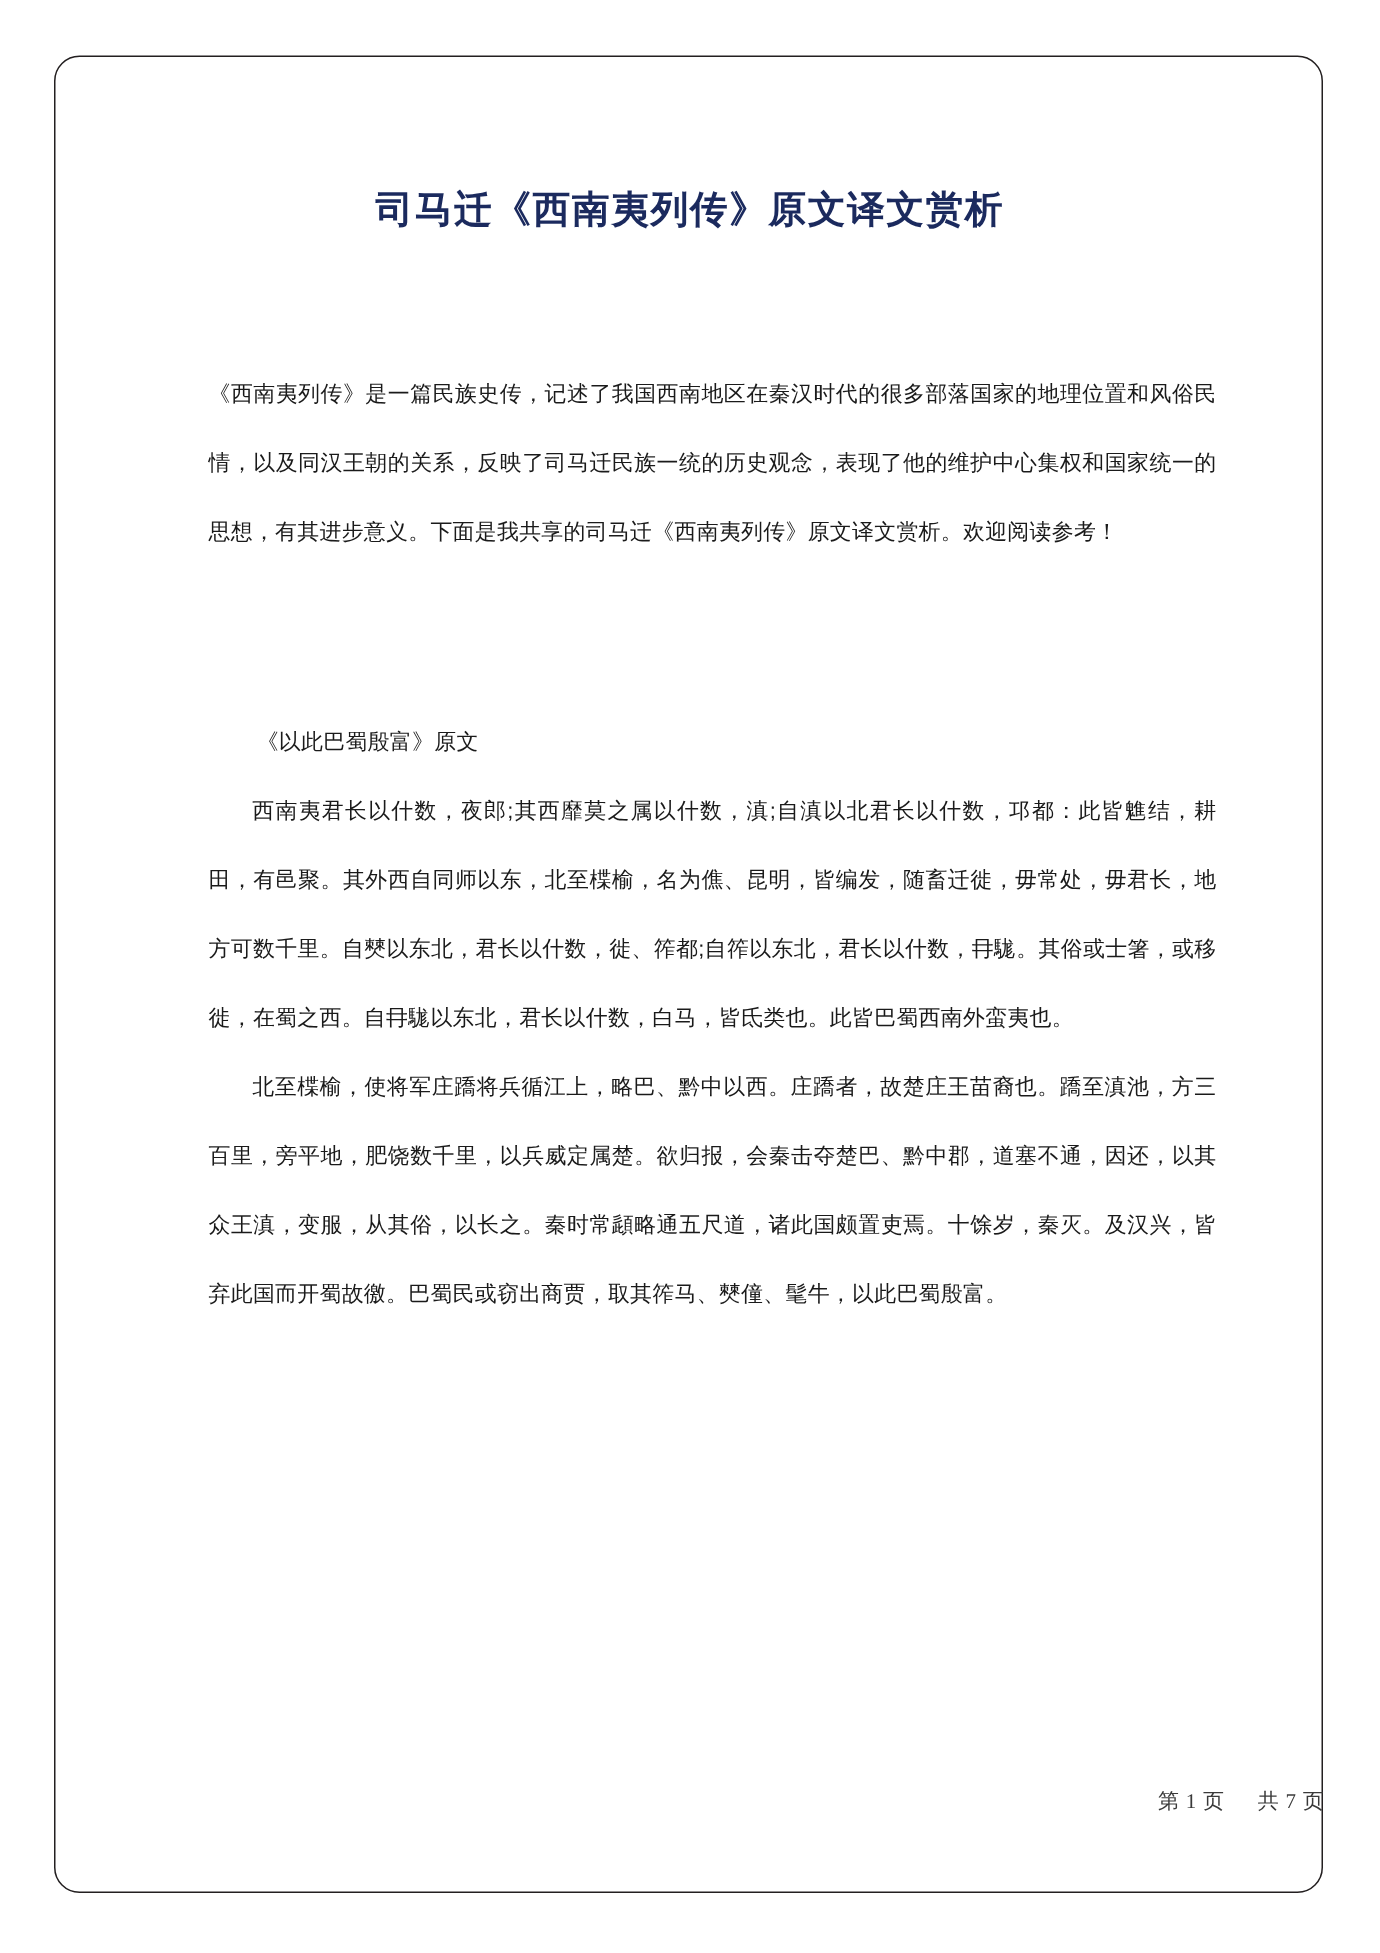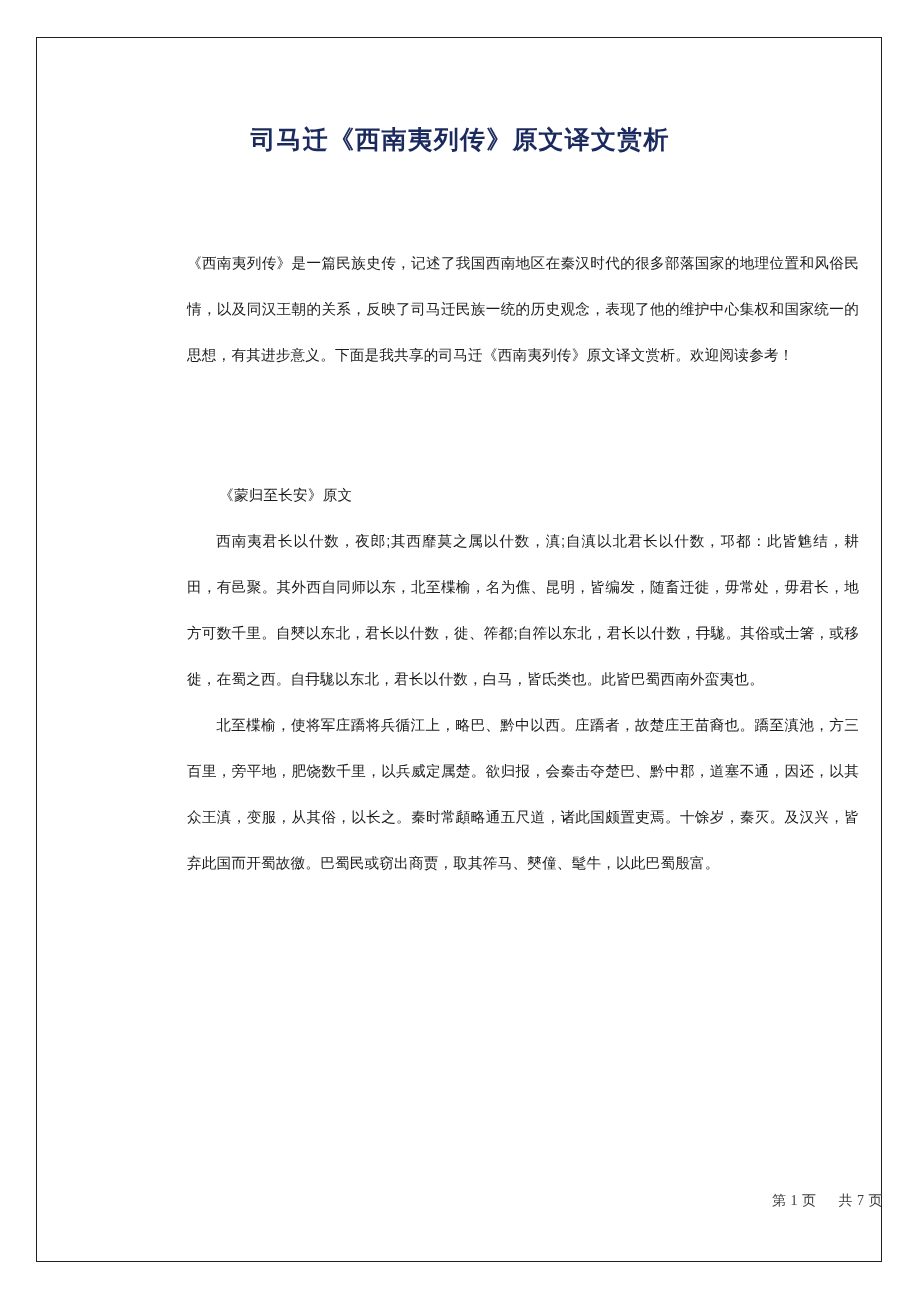--- a/index.html
+++ b/index.html
@@ -51,21 +51,20 @@
     font-weight: bold;
     letter-spacing: 1.2px;
     font-family: "Liberation Sans", "DejaVu Sans", sans-serif;
   }
 
   .body-area {
     position: absolute;
     left: 102px;
     top: 202px;
     width: 672px;
-    margin-left: 48px;
   }
 
   p.para {
     margin: 0 0 0 0;
     color: #1a1a1a;
     font-size: 14.6px;
     line-height: 46px;
     text-align: justify;
     text-justify: inter-ideograph;
     letter-spacing: 0.2px;
@@ -100,32 +99,32 @@
     font-family: "Liberation Serif", "DejaVu Serif", serif;
     font-size: 14px;
     color: #3a3a3a;
     letter-spacing: 0.5px;
   }
   .footer .sep { display: inline-block; width: 14px; }
 </style>
 </head>
 <body style="background: rgb(255, 255, 255);">
 
-<div class="page-frame" style="border-color: rgb(35, 31, 32);">
+<div class="page-frame" style="border-color: rgb(35, 31, 32); border-radius: 17px;">
   <div class="page-inner">
 
     <h1 class="doc-title" style="color: rgb(27, 42, 94);">司马迁《西南夷列传》原文译文赏析</h1>
 
     <div class="body-area">
 
       <p class="para lead">《西南夷列传》是一篇民族史传，记述了我国西南地区在秦汉时代的很多部落国家的地理位置和风俗民情，以及同汉王朝的关系，反映了司马迁民族一统的历史观念，表现了他的维护中心集权和国家统一的思想，有其进步意义。下面是我共享的司马迁《西南夷列传》原文译文赏析。欢迎阅读参考！</p>
 
       <div class="gap-lg"></div>
 
-      <p class="sub-line">《蒙归至长安》原文</p>
+      <p class="sub-line">《以此巴蜀殷富》原文</p>
 
 
       <p class="para indent">西南夷君长以什数，夜郎;其西靡莫之属以什数，滇;自滇以北君长以什数，邛都：此皆魋结，耕田，有邑聚。其外西自同师以东，北至楪榆，名为僬、昆明，皆编发，随畜迁徙，毋常处，毋君长，地方可数千里。自僰以东北，君长以什数，徙、筰都;自筰以东北，君长以什数，冄駹。其俗或士箸，或移徙，在蜀之西。自冄駹以东北，君长以什数，白马，皆氐类也。此皆巴蜀西南外蛮夷也。</p>
 
       <p class="para indent">北至楪榆，使将军庄蹻将兵循江上，略巴、黔中以西。庄蹻者，故楚庄王苗裔也。蹻至滇池，方三百里，旁平地，肥饶数千里，以兵威定属楚。欲归报，会秦击夺楚巴、黔中郡，道塞不通，因还，以其众王滇，变服，从其俗，以长之。秦时常頿略通五尺道，诸此国颇置吏焉。十馀岁，秦灭。及汉兴，皆弃此国而开蜀故徼。巴蜀民或窃出商贾，取其筰马、僰僮、髦牛，以此巴蜀殷富。</p>
 
 
     </div>
 
     <div class="footer">

